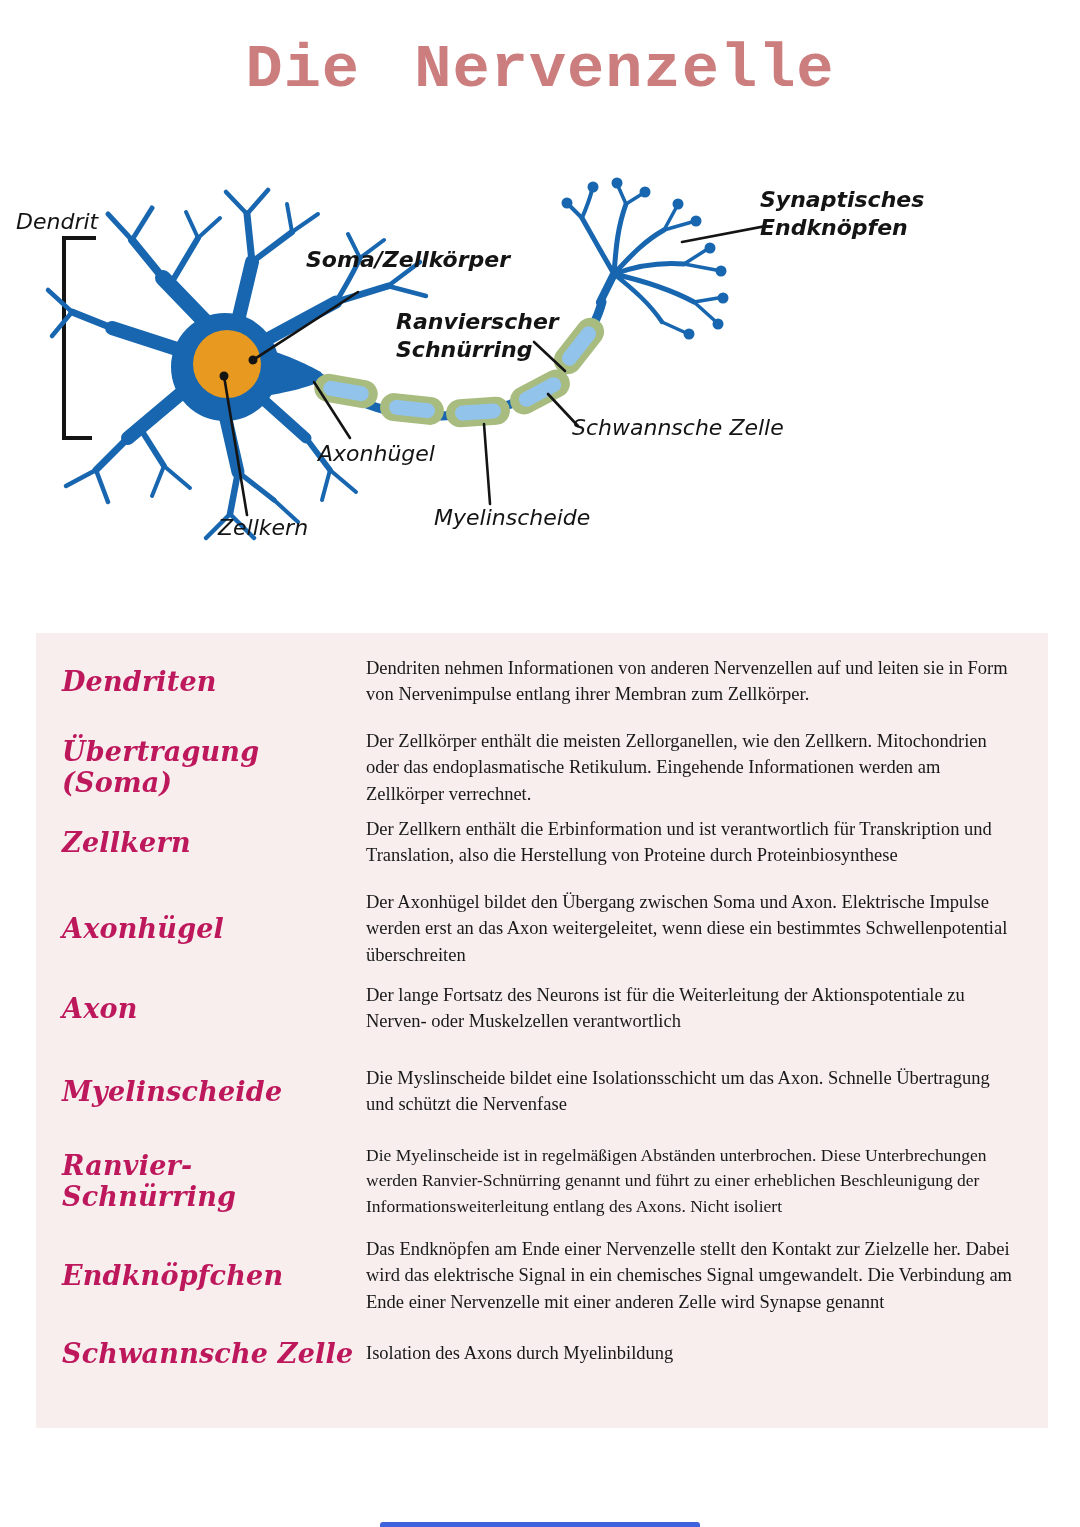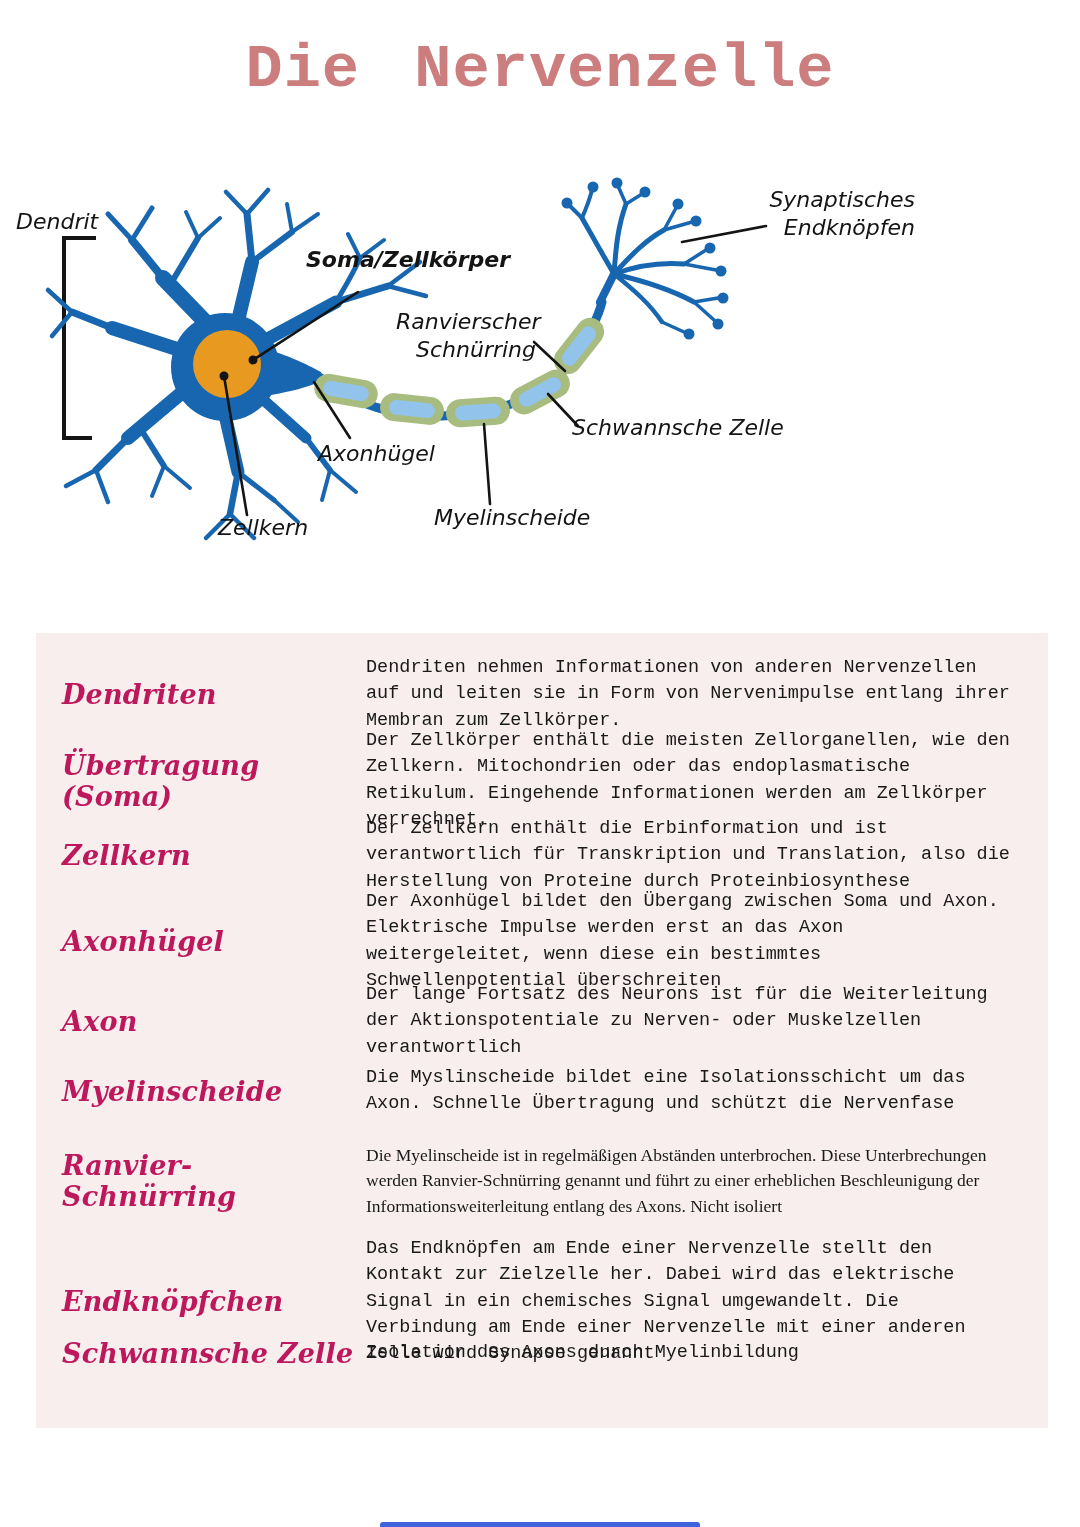--- a/index.html
+++ b/index.html
@@ -18,21 +18,21 @@
     font-family:Liberation Mono, monospace;font-weight:700;font-size:62px;line-height:1.1;
     color:var(--title);letter-spacing:1px;word-spacing:16px;
   }
   
   .diagram{position:absolute;top:170px;left:0;width:1080px;height:430px;}
   .diagram svg{position:absolute;top:0;left:0;}
   .hand{
     position:absolute;font-family:"DejaVu Sans", sans-serif;font-style:italic;
     font-size:22px;line-height:28px;color:var(--ink);white-space:nowrap;
   }
-  .hand.center{text-align:right;white-space:normal;}
+  .hand.center{text-align:left;white-space:normal;font-weight:bold;}
   .neuron-fill{fill:var(--neuron_blue);}
   .neuron-stroke{stroke:var(--neuron_blue);fill:none;stroke-linecap:round;stroke-linejoin:round;}
   .nucleus{fill:var(--nucleus_orange);}
   .myelin-outer{fill:var(--myelin_green);}
   .myelin-inner{fill:var(--myelin_blue);}
   .pointer{stroke:var(--ink);stroke-width:2.6;fill:none;stroke-linecap:round;}
   .bracket{stroke:var(--ink);stroke-width:4;fill:none;stroke-linecap:square;}
   .ink-dot{fill:var(--ink);}
   .blue-dot{fill:var(--neuron_blue);}
   
@@ -42,21 +42,21 @@
   }
   .g-row{
     position:absolute;left:0;width:1012px;padding:0 30px 0 26px;
     display:grid;grid-template-columns:304px 1fr;align-items:center;column-gap:0;
   }
   .g-term{
     font-family:"DejaVu Serif", serif;font-weight:700;font-style:italic;
     font-size:27px;color:#be185d;letter-spacing:0.2px;
   }
   .g-def{
-    font-family:Liberation Mono, monospace;font-size:18.5px;line-height:1.42;color:#191919;
+    font-family:Liberation Serif, serif;font-size:18.5px;line-height:1.42;color:#191919;
   }
   .g-row.alt .g-def{font-family:Liberation Serif, serif;font-size:17.5px;line-height:1.45;}
   .r1{top:22px;}  .r2{top:95px;}  .r3{top:183px;} .r4{top:256px;} .r5{top:349px;}
   .r6{top:432px;} .r7{top:510px;} .r8{top:603px;} .r9{top:705px;}
   
   .progress{
     position:absolute;left:380px;bottom:0;width:320px;height:5px;
     background:var(--progress_bar);border-radius:3px 3px 0 0;
   }
 </style>

